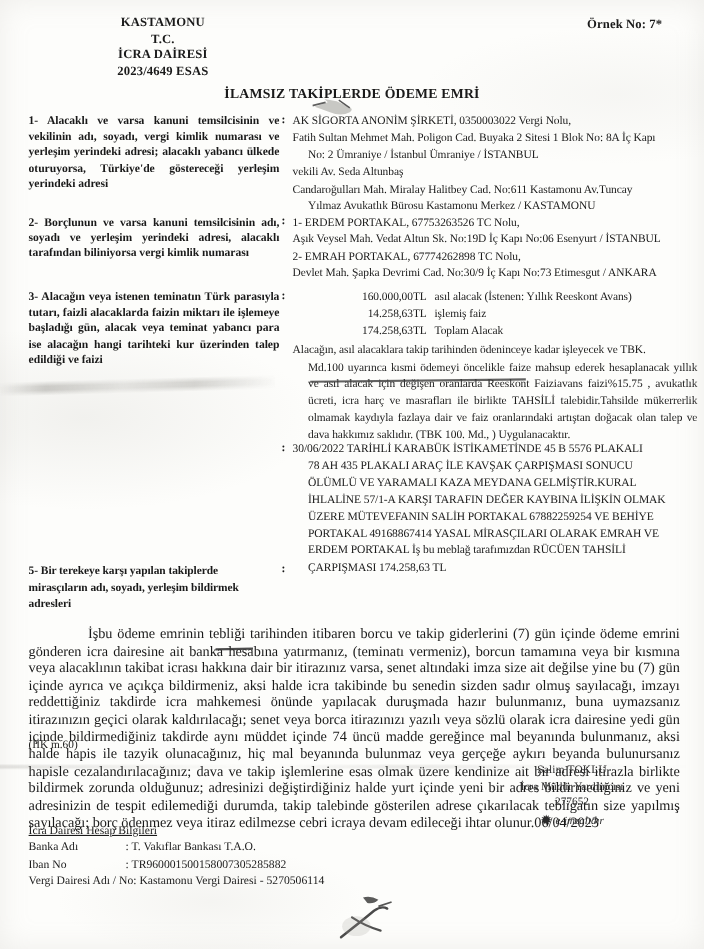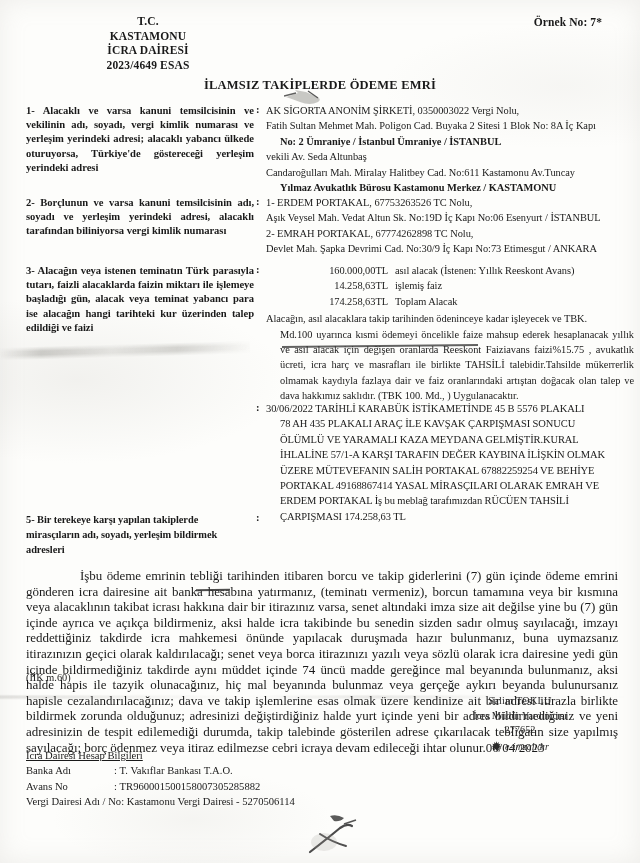--- a/index.html
+++ b/index.html
@@ -99,21 +99,21 @@
   }
   .value {
     position: absolute;
     left: 266px;
     width: 368px;
     font-size: 10.4px;
     line-height: 15.4px;
     letter-spacing: -0.05px;
   }
   .value .ln { display: block; white-space: nowrap; }
-  .value .ln.indent { padding-left: 14px; font-weight: bold; }
+  .value .ln.indent { padding-left: 14px; }
   .value .just {
     display: block;
     text-align: justify;
     text-justify: inter-word;
     white-space: normal;
   }
   .value .just.ind { padding-left: 14px; }
 
   
   .money { margin: 0; padding: 0; }
@@ -238,22 +238,22 @@
   }
 </style>
 </head>
 <body>
 
 <div class="page">
   <div class="paper-noise"></div>
 
   <div class="header">
     <div class="office-block">
+      <div>KASTAMONU</div>
       <div>T.C.</div>
-      <div>KASTAMONU</div>
       <div>İCRA DAİRESİ</div>
       <div>2023/4649 ESAS</div>
     </div>
     <div class="ornek-no">Örnek No: 7*</div>
   </div>
 
   <div class="doc-title">İLAMSIZ TAKİPLERDE ÖDEME EMRİ</div>
 
   <div class="form">
 
@@ -337,21 +337,21 @@
       <span class="seal-glyph">✹</span><span class="e-imza">e-imzalıdır</span>
     </div>
   </div>
 
   <div class="footer">
     <span class="ftitle">İcra Dairesi Hesap Bilgileri</span>
     <span class="frow">
       <span class="fkey">Banka Adı</span><span>:</span>&nbsp;<span>T. Vakıflar Bankası T.A.O.</span>
     </span>
     <span class="frow">
-      <span class="fkey">Avans No</span><span>:</span>&nbsp;<span>TR960001500158007305285882</span>
+      <span class="fkey">Iban No</span><span>:</span>&nbsp;<span>TR960001500158007305285882</span>
     </span>
     <span class="frow">Vergi Dairesi Adı / No: Kastamonu Vergi Dairesi - 5270506114</span>
   </div>
 
   <div class="artifact crease"></div>
   <div class="artifact crease2"></div>
   <div class="artifact strike-1"></div>
   <div class="artifact strike-2"></div>
 
   <svg class="artifact smudge-top" viewBox="0 0 44 22" xmlns="http://www.w3.org/2000/svg">

